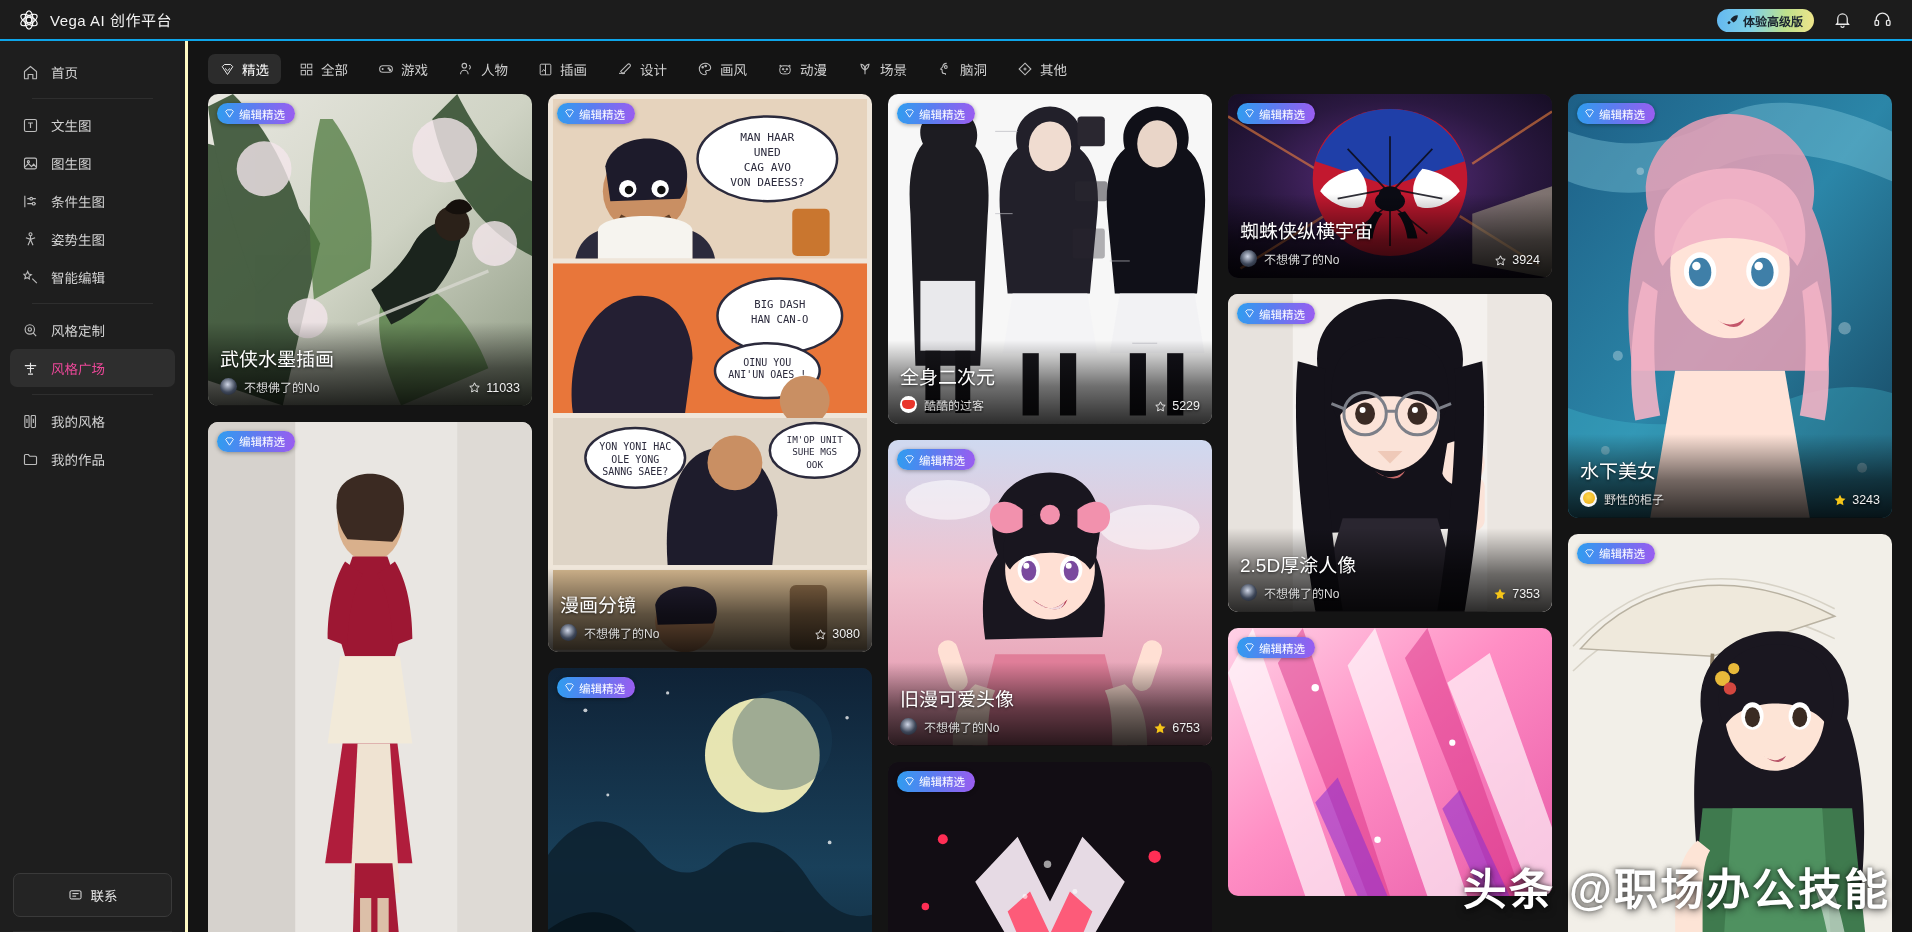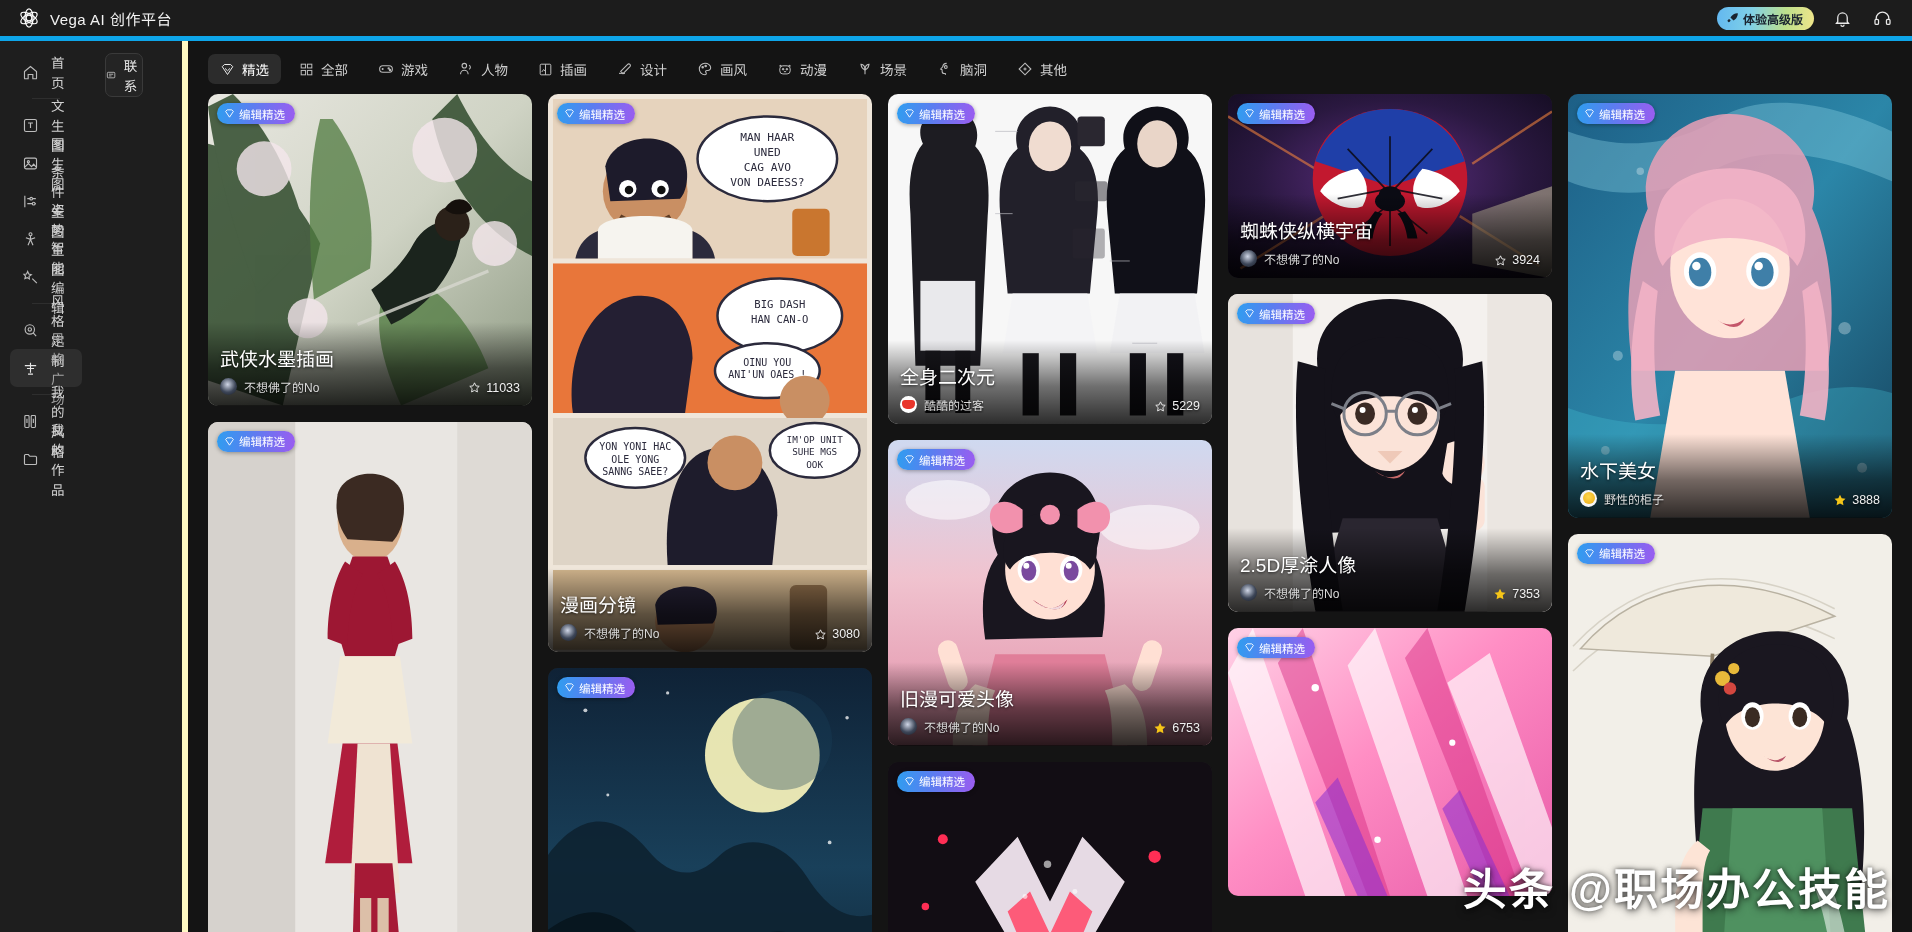--- a/index.html
+++ b/index.html
@@ -12,21 +12,21 @@
     color: #e8e8e8;
   }
   .app { display: flex; flex-direction: column; width: 1912px; height: 932px; }
 
   
   .topbar {
     height: 41px; min-height: 41px;
     background: #1c1c1c;
     display: flex; align-items: center;
     padding: 0 18px 0 18px;
-    border-bottom: 5px solid #0ea5e9;
+    border-bottom: 2px solid #0ea5e9;
     position: relative; z-index: 30;
   }
   .brand { display: flex; align-items: center; gap: 10px; }
   .brand-logo { width: 22px; height: 22px; display: block; }
   .brand-title { font-size: 15px; color: #f2f2f2; letter-spacing: .5px; font-weight: 400; }
   .topbar-right { margin-left: auto; display: flex; align-items: flex-end; gap: 16px; }
   .premium-pill {
     height: 23px; border-radius: 12px;
     background: linear-gradient(95deg,#63b8f0 0%,#7fd0e8 35%,#bde08c 70%,#f0e58a 100%);
     color: #1a2430; font-size: 12px; font-weight: bold;
@@ -35,31 +35,31 @@
   }
   .icon-btn { width: 24px; height: 24px; display: flex; align-items: center; justify-content: center; cursor: pointer; }
 
   
   .body { flex: 1; display: flex; min-height: 0; }
 
   
   .sidebar {
     width: 188px; min-width: 188px;
     background: #1e1e1e;
-    border-right: 6px solid #fef9c3;
-    display: flex; flex-direction: row;
+    border-right: 3px solid #fef9c3;
+    display: flex; flex-direction: column;
     padding-top: 12px;
   }
   .nav { padding: 0 10px; }
   .nav-item {
     height: 38px; display: flex; align-items: center; gap: 12px;
     padding: 0 12px; border-radius: 7px; cursor: pointer;
     color: #d2d2d2; font-size: 13.5px;
   }
-  .nav-item.active { background: #2e2e2e; color: #a3a3a3; }
+  .nav-item.active { background: #2e2e2e; color: #ec4899; }
   .nav-ico { width: 17px; height: 17px; flex: 0 0 17px; opacity: .88; }
   .nav-sep { height: 1px; background: #2e2e2e; margin: 7px 22px; }
   .sidebar-spacer { flex: 1; }
   .contact-btn {
     margin: 0 13px 14px 13px; height: 44px; border-radius: 7px;
     border: 1px solid #3a3a3a; background: #242424;
     display: flex; align-items: center; justify-content: center; gap: 8px;
     font-size: 13.5px; color: #e6e6e6; cursor: pointer;
   }
   .user-sep { height: 1px; background: #2b2b2b; margin: 0 13px; }
@@ -975,21 +975,21 @@
               </div>
               <div class="card-foot">
                 <div class="card-title">水下美女</div>
                 <div class="card-meta">
                   <div class="av a-yellow"></div>
                   <span class="card-author">野性的柜子</span>
                   <span class="card-stars">
                     <svg width="14" height="14" viewBox="0 0 24 24" fill="#f5c518">
                       <path d="m12 2.8 2.9 6 6.6.9-4.8 4.6 1.2 6.6L12 17.8l-5.9 3.1 1.2-6.6-4.8-4.6 6.6-.9z"></path>
                     </svg>
-                    <span>3888</span>
+                    <span>3243</span>
                   </span>
                 </div>
               </div>
             </div>
 
             <div class="card">
               <svg class="art" viewBox="0 0 260 430" preserveAspectRatio="none">
                 <rect width="260" height="430" fill="#f2efe8"></rect>
                 <g stroke="#cfcabd" stroke-width="1.2" fill="none" opacity=".8">
                   <path d="M4 90c56-60 132-70 210-30M4 110c56-56 132-64 210-26"></path>

